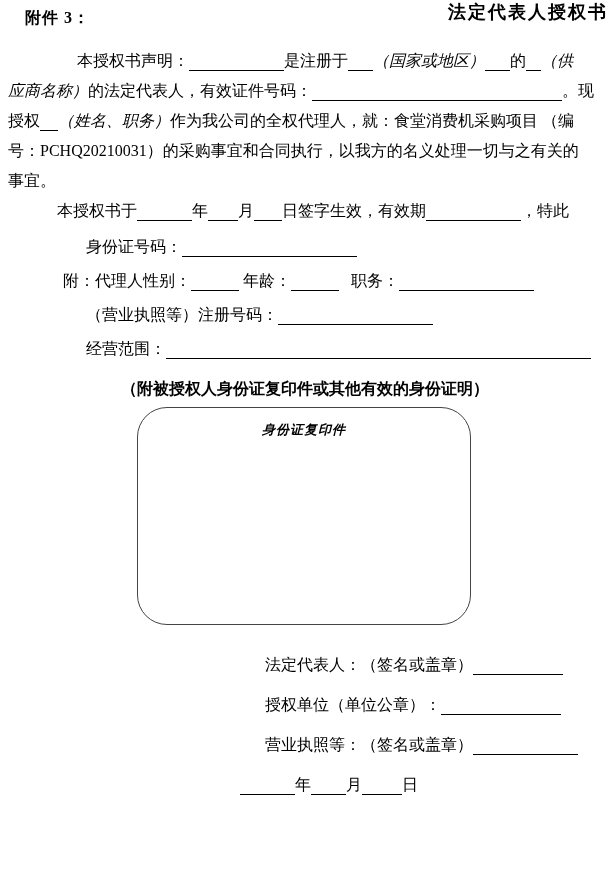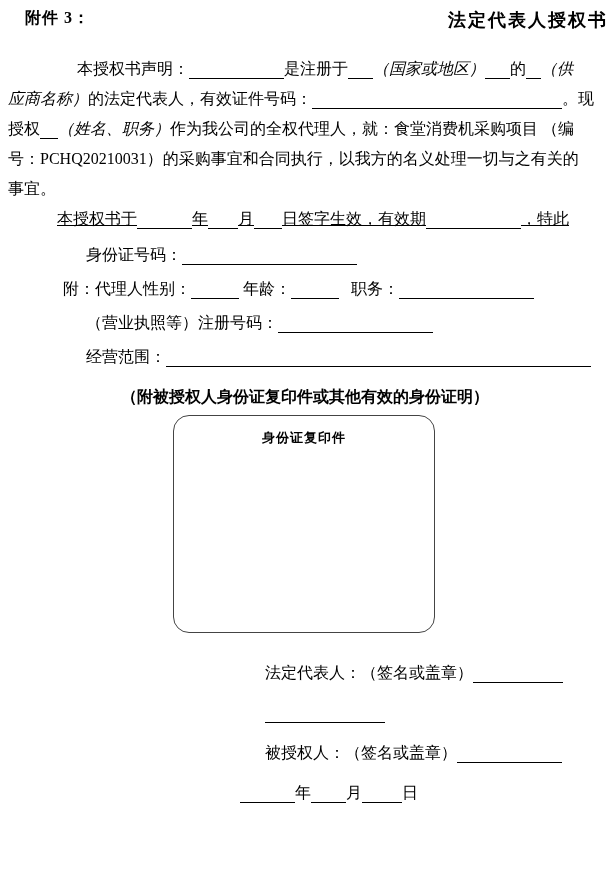--- a/index.html
+++ b/index.html
@@ -5,53 +5,54 @@
   html,body{margin:0;padding:0;background:#fff;}
   .doc{
     position:relative;
     width:608px;height:873px;
     background:#ffffff;
     color:#000;
     font-family:"Liberation Serif","DejaVu Serif",serif;
     font-size:16px;
     overflow:hidden;
   }
-  .header{position:relative;padding-top:8px;height:30px;}
+  .header{position:relative;padding-top:0;height:30px;}
   .attach-label{
     position:absolute;left:25px;top:8px;
     font-weight:bold;font-size:16px;letter-spacing:1px;
   }
   .doc-title{
     width:100%;text-align:right;
     font-weight:bold;font-size:18px;letter-spacing:2px;
   }
   .body-text{margin:0 6px 0 8px;}
   .line{height:30px;line-height:30px;white-space:pre;overflow:hidden;}
   .para1{margin-top:16px;}
   .para2{margin-top:0;}
   .indent1{padding-left:69px;}
-  .indent2{padding-left:49px;text-decoration:underline;}
+  .indent2{padding-left:49px;}
   .u{border-bottom:1px solid #000;padding-bottom:18px;}
   .i{font-style:italic;}
   .blank{
     display:inline-block;height:1em;
     border-bottom:1px solid #000;
     vertical-align:-5px;
   }
   .attach{margin-top:4px;}
   .attach .line{height:34px;line-height:34px;}
   .attach-first{padding-left:55px;}
   .attach-sub{padding-left:78px;}
   .note-line{margin-top:8px;height:30px;line-height:30px;text-align:center;font-weight:bold;}
   .idbox{
-    width:262px;height:218px;
+    width:334px;height:218px;
     margin:3px auto 0 auto;
     border:1px solid #444;
-    border-radius:16px;
+    border-radius:30px;
     box-sizing:border-box;
+    font-style:italic;
   }
   .idbox-label{
     padding-top:13px;text-align:center;
     font-family:"Liberation Sans","DejaVu Sans",sans-serif;
     font-size:13px;font-weight:bold;letter-spacing:1px;
   }
   .sigs{margin-top:20px;margin-left:253px;}
   .sigs .line{height:40px;line-height:40px;margin-left:12px;}
   .date-line{margin-left:240px;height:40px;line-height:40px;white-space:pre;}
 </style>
@@ -89,19 +90,19 @@
     <div class="note-line">（附被授权人身份证复印件或其他有效的身份证明）</div>
 
   </div>
 
   <div class="idbox">
     <div class="idbox-label">身份证复印件</div>
   </div>
 
   <div class="sigs">
     <div class="line"><span class="">法定代表人：（签名或盖章）</span><span class="blank" style="width: 90px;"></span></div>
-    <div class="line"><span class="blank" style="width: 120px;"></span></div>
-    <div class="line"><span class="">被授权人：（签名或盖章）</span><span class="blank" style="width: 105px;"></span></div>
+    <div class="line"><span class="">授权单位（单位公章）：</span><span class="blank" style="width: 120px;"></span></div>
+    <div class="line"><span class="">营业执照等：（签名或盖章）</span><span class="blank" style="width: 105px;"></span></div>
   </div>
 
   <div class="date-line"><span class="blank" style="width: 55px;"></span><span class="">年</span><span class="blank" style="width: 35px;"></span><span class="">月</span><span class="blank" style="width: 40px;"></span><span class="">日</span></div>
 
 </div>
 
 </body></html>

